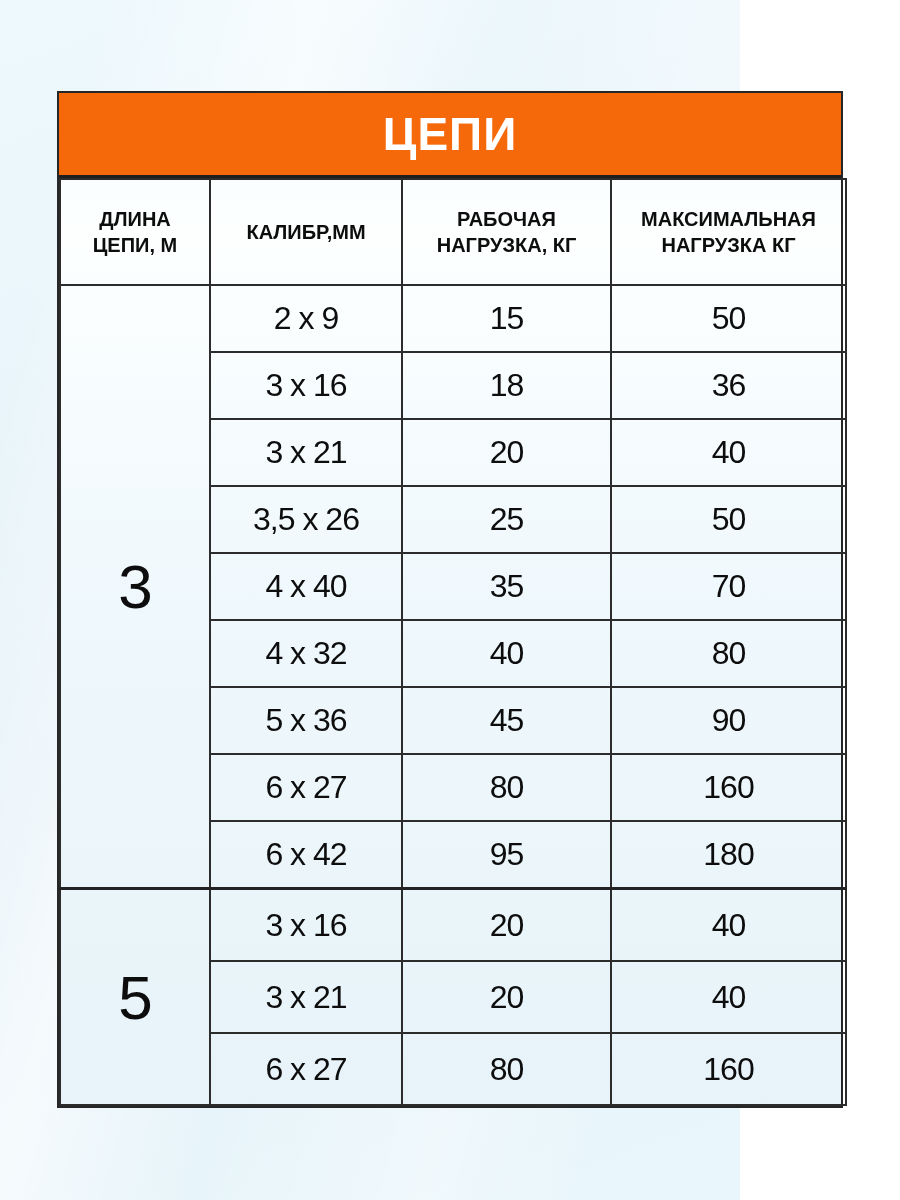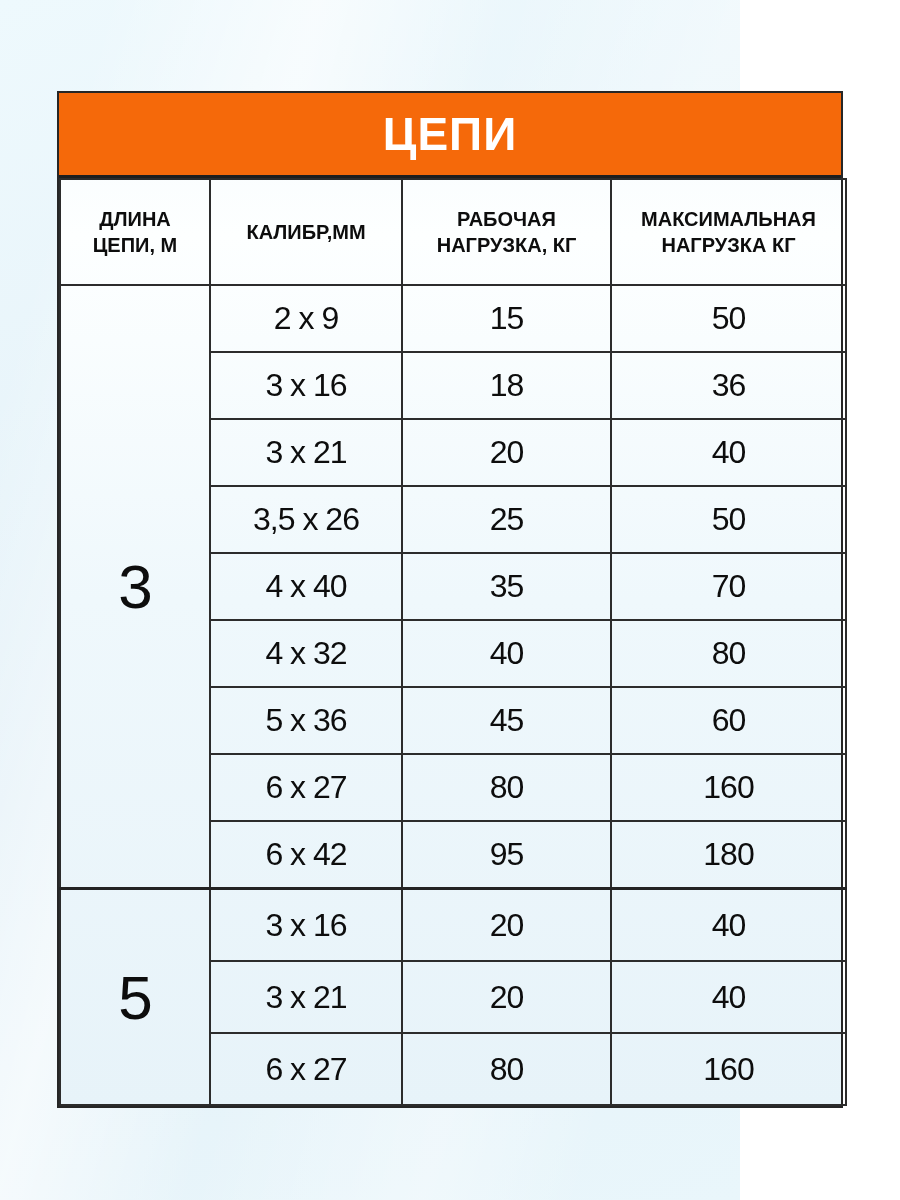--- a/index.html
+++ b/index.html
@@ -124,21 +124,21 @@
           <td class="data">70</td>
         </tr>
         <tr>
           <td class="data">4 x 32</td>
           <td class="data">40</td>
           <td class="data">80</td>
         </tr>
         <tr>
           <td class="data">5 x 36</td>
           <td class="data">45</td>
-          <td class="data">60</td>
+          <td class="data">90</td>
         </tr>
         <tr>
           <td class="data">6 x 27</td>
           <td class="data">80</td>
           <td class="data">160</td>
         </tr>
         <tr>
           <td class="data">6 x 42</td>
           <td class="data">95</td>
           <td class="data">180</td>

